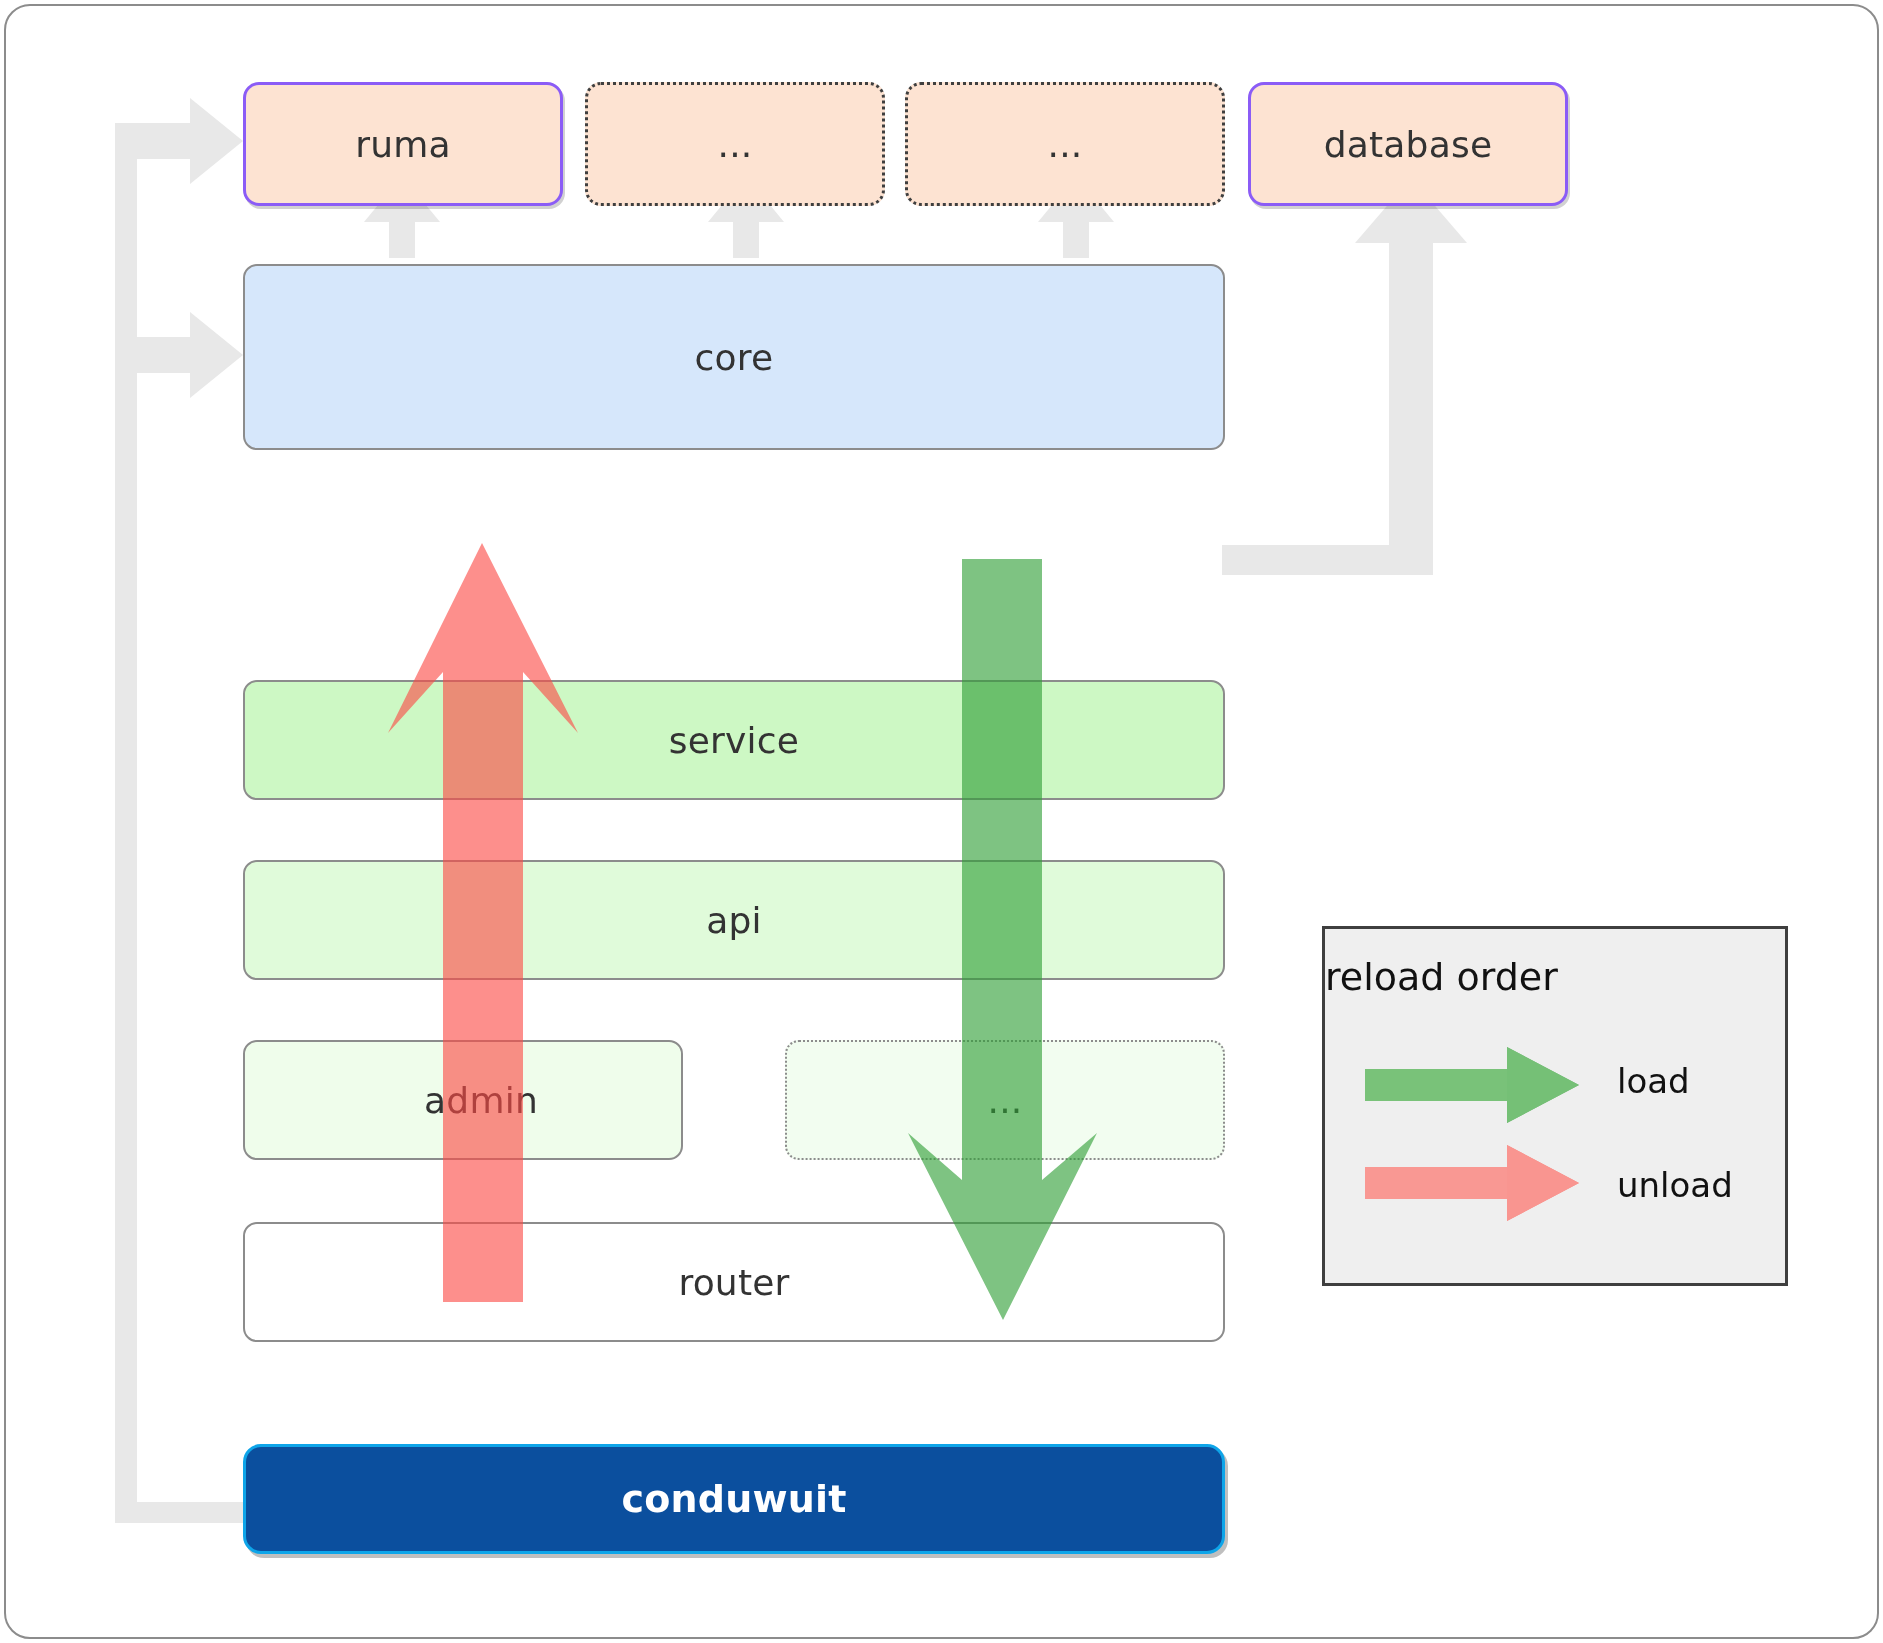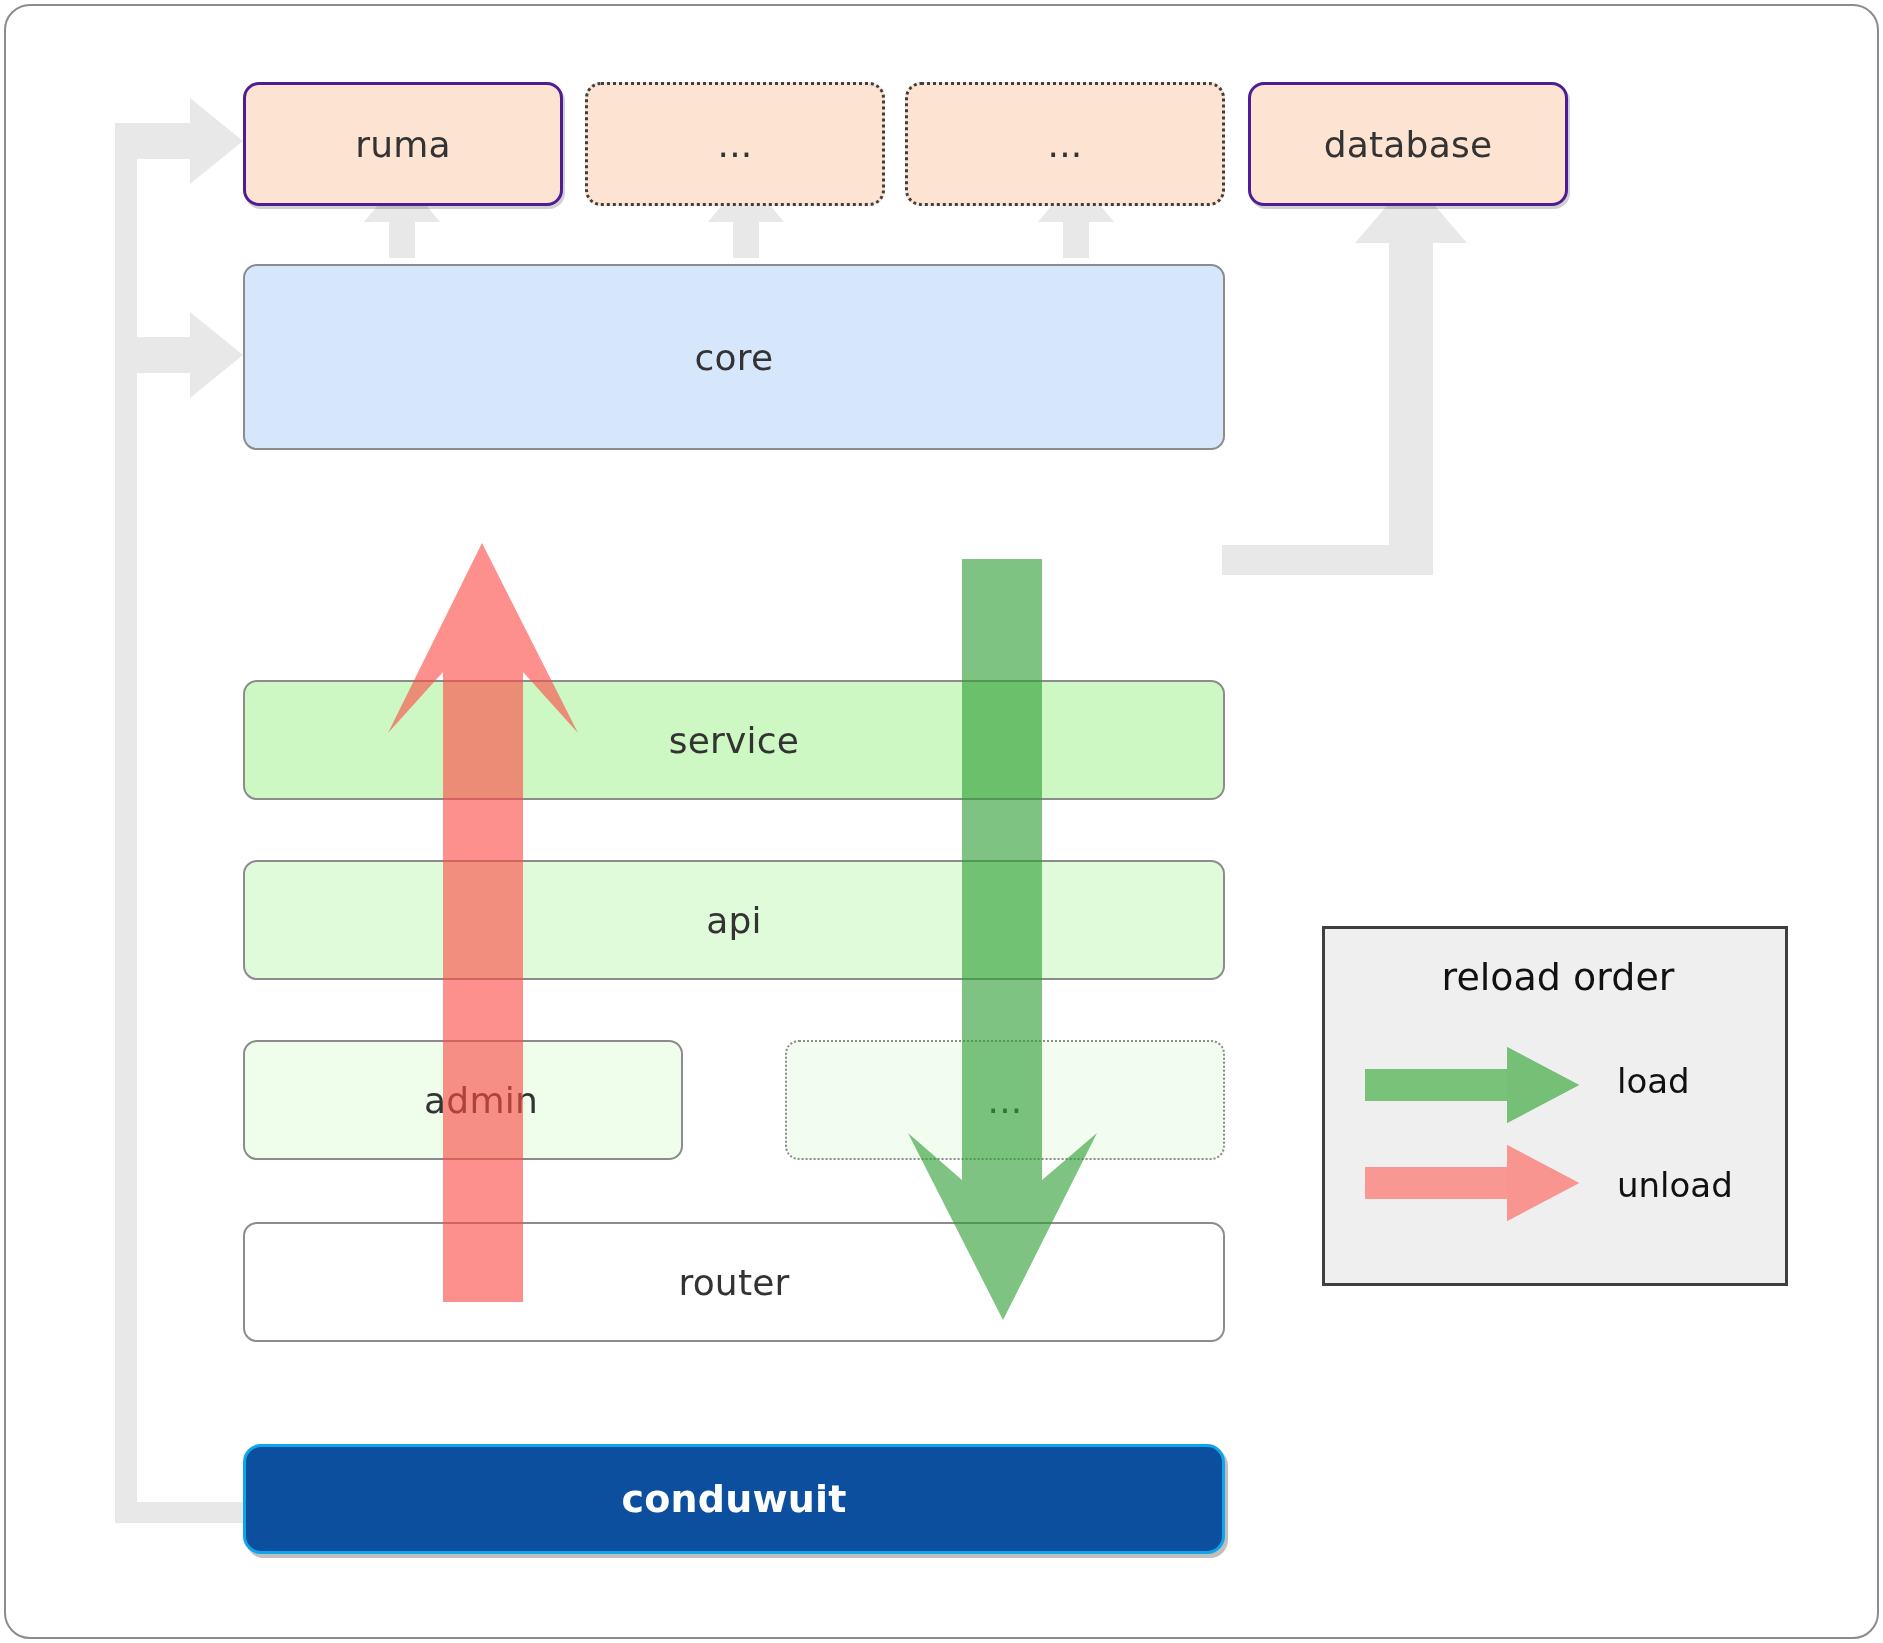--- a/index.html
+++ b/index.html
@@ -11,21 +11,21 @@
     position:absolute;left:4px;top:4px;width:1875px;height:1635px;
     border:2px solid #8c8c8c;border-radius:26px;background:#ffffff;box-sizing:border-box;
   }
   .box{
     position:absolute;box-sizing:border-box;display:flex;align-items:center;
     justify-content:center;border-radius:14px;font-size:36px;color:#333333;
     letter-spacing:.2px;
   }
   
   .dep{
-    border:3px solid #4c1d95;background:#fde3d2;border-radius:16px;
+    border:3px solid #8b5cf6;background:#fde3d2;border-radius:16px;
     box-shadow:2px 3px 0 rgba(0,0,0,.18);
   }
   .dep.dotted{border:3px dotted #3f3f3f;box-shadow:none;}
   
   .layer{border:2px solid #8c8c8c;}
   .layer.dotted{border:2px dotted #8c8c8c;}
   .layer-core{background:#d6e7fb;}
   .layer-db{background:#a4f79a;}
   .layer-service{background:#cdf8c4;}
   .layer-api{background:#e0fbda;}
@@ -37,21 +37,21 @@
     font-size:38px;font-weight:bold;box-shadow:3px 4px 0 rgba(0,0,0,.25);
   }
   
   svg.overlay{position:absolute;left:0;top:0;width:1883px;height:1643px;pointer-events:none;}
   
   .legend{
     position:absolute;left:1322px;top:926px;width:466px;height:360px;
     background:#efefef;border:3px solid #3f3f3f;box-sizing:border-box;
   }
   .legend-title{
-    position:absolute;left:0;top:26px;width:466px;text-align:center;
+    position:absolute;left:0;top:26px;width:466px;
     font-size:38px;color:#111111;
   }
   .legend-label{position:absolute;font-size:34px;color:#111111;}
   .lg-load{left:292px;top:132px;}
   .lg-unload{left:292px;top:236px;}
   .z-top{z-index:6;}
 </style>
 </head>
 <body>
 

